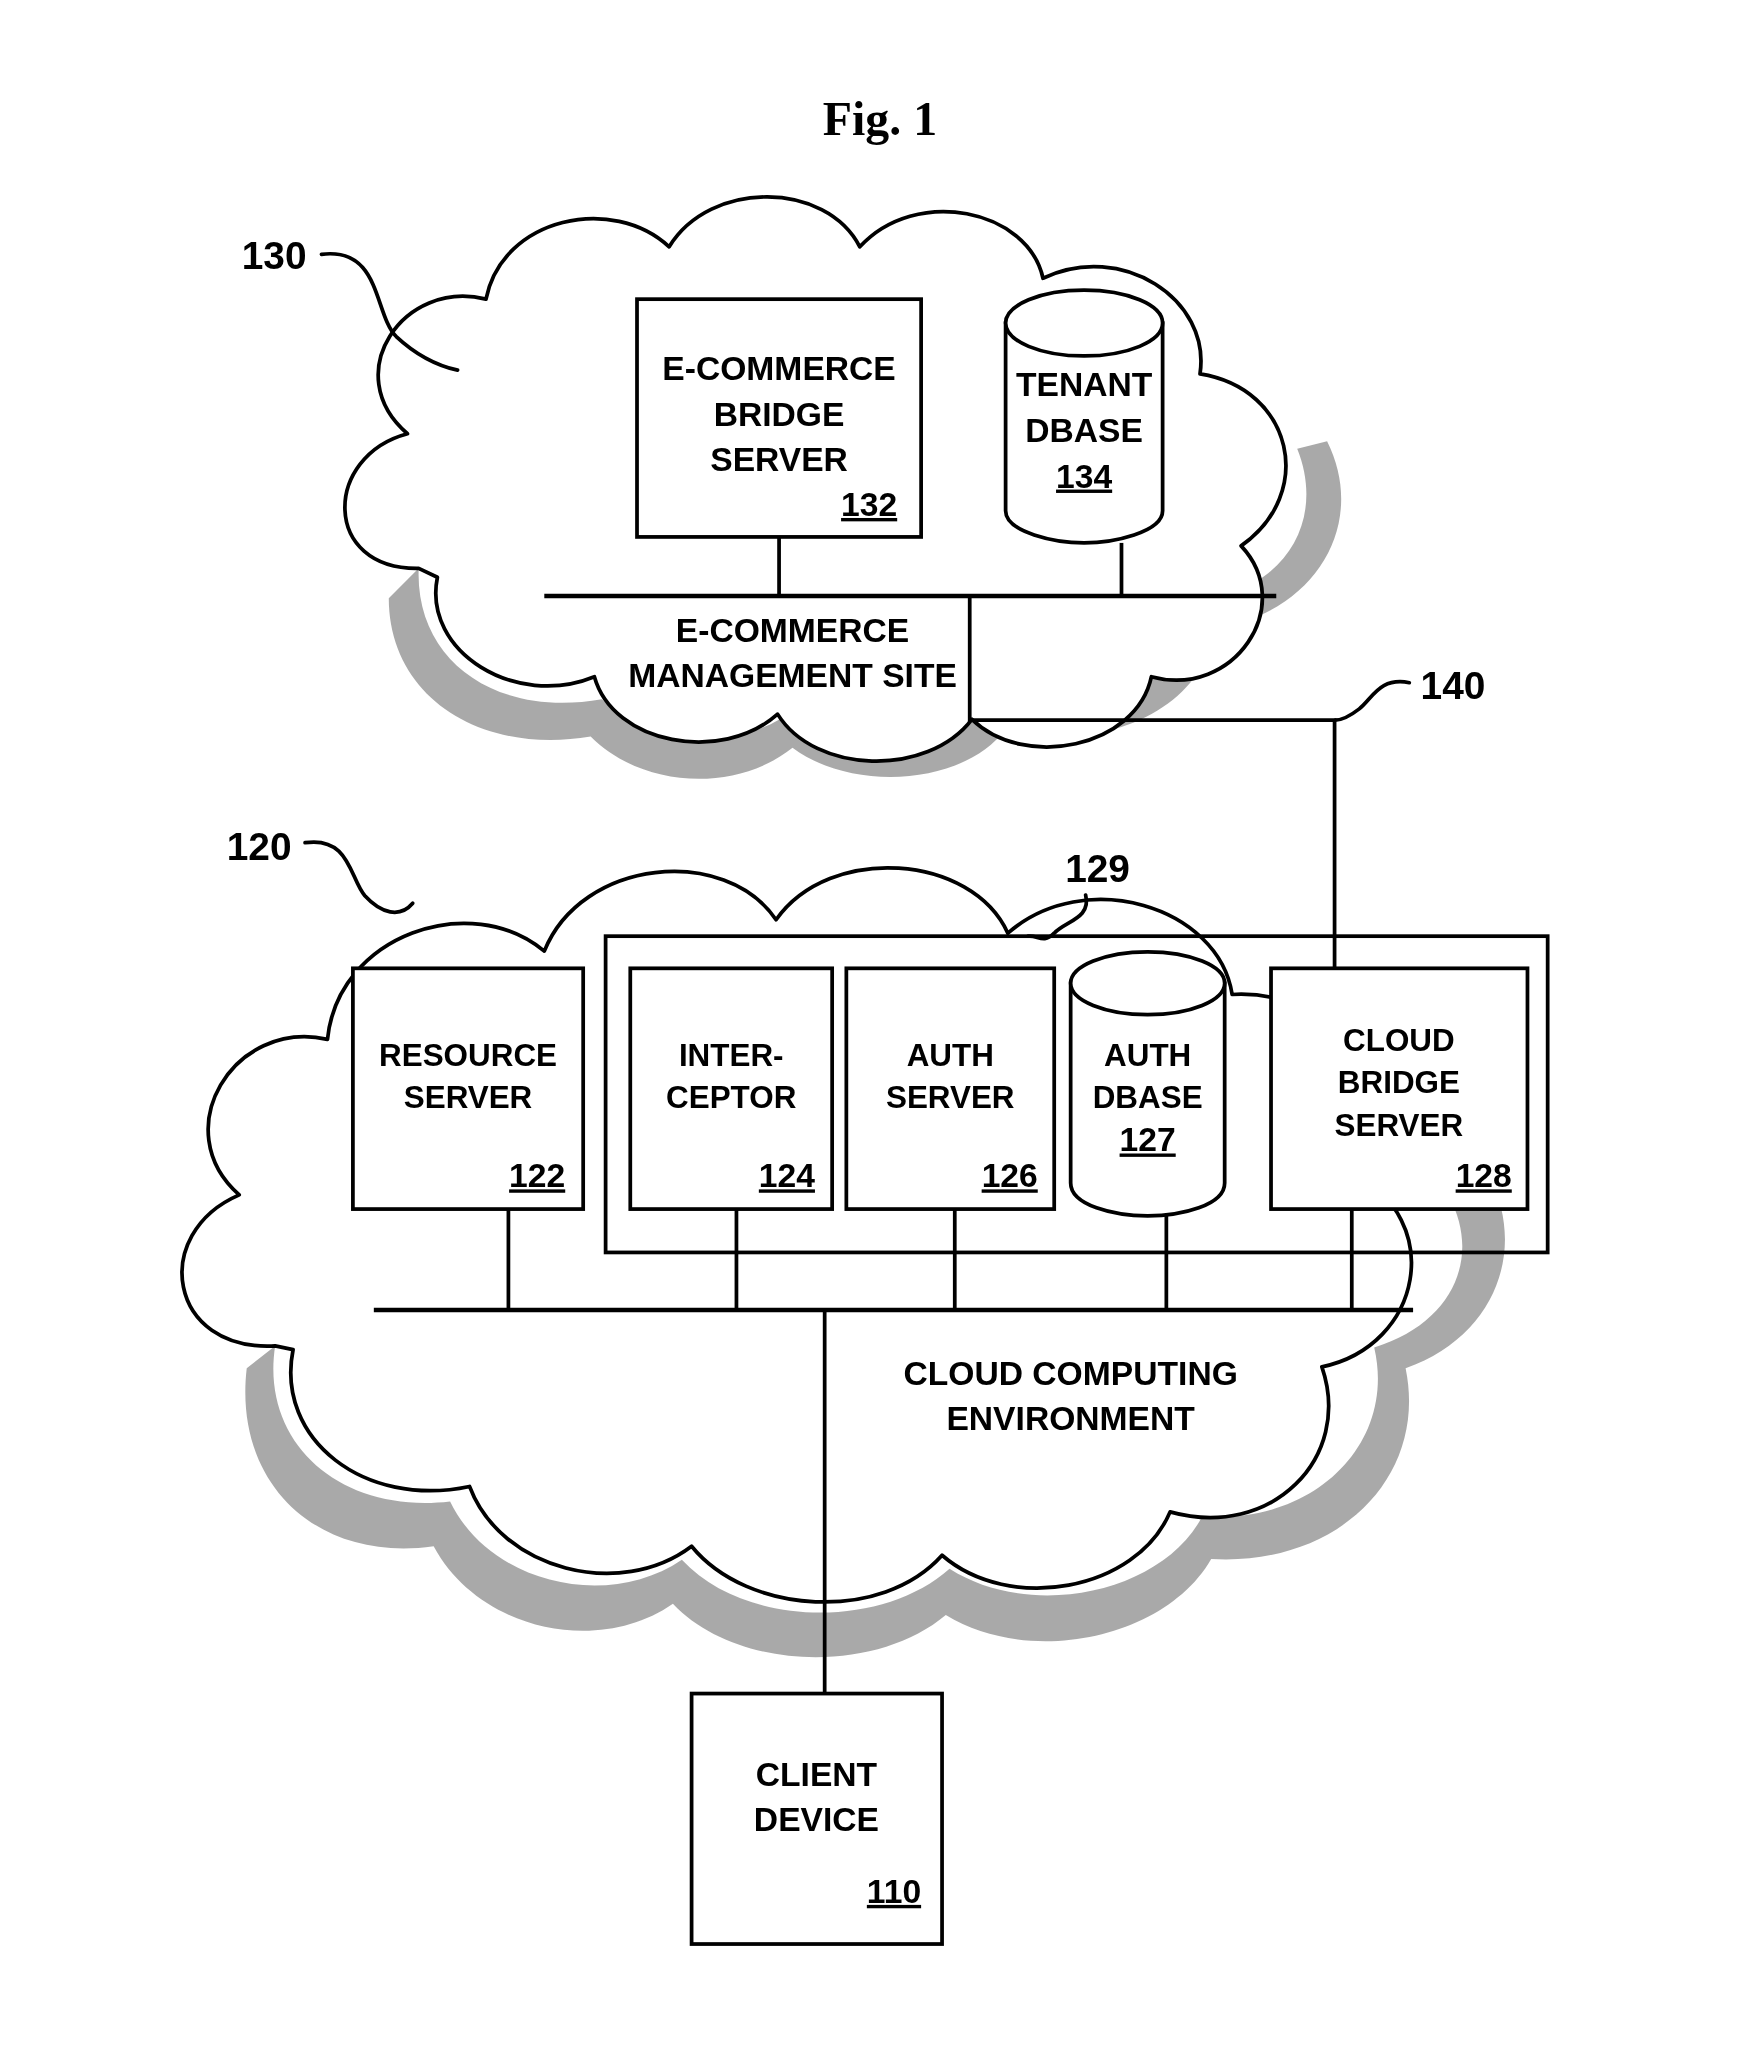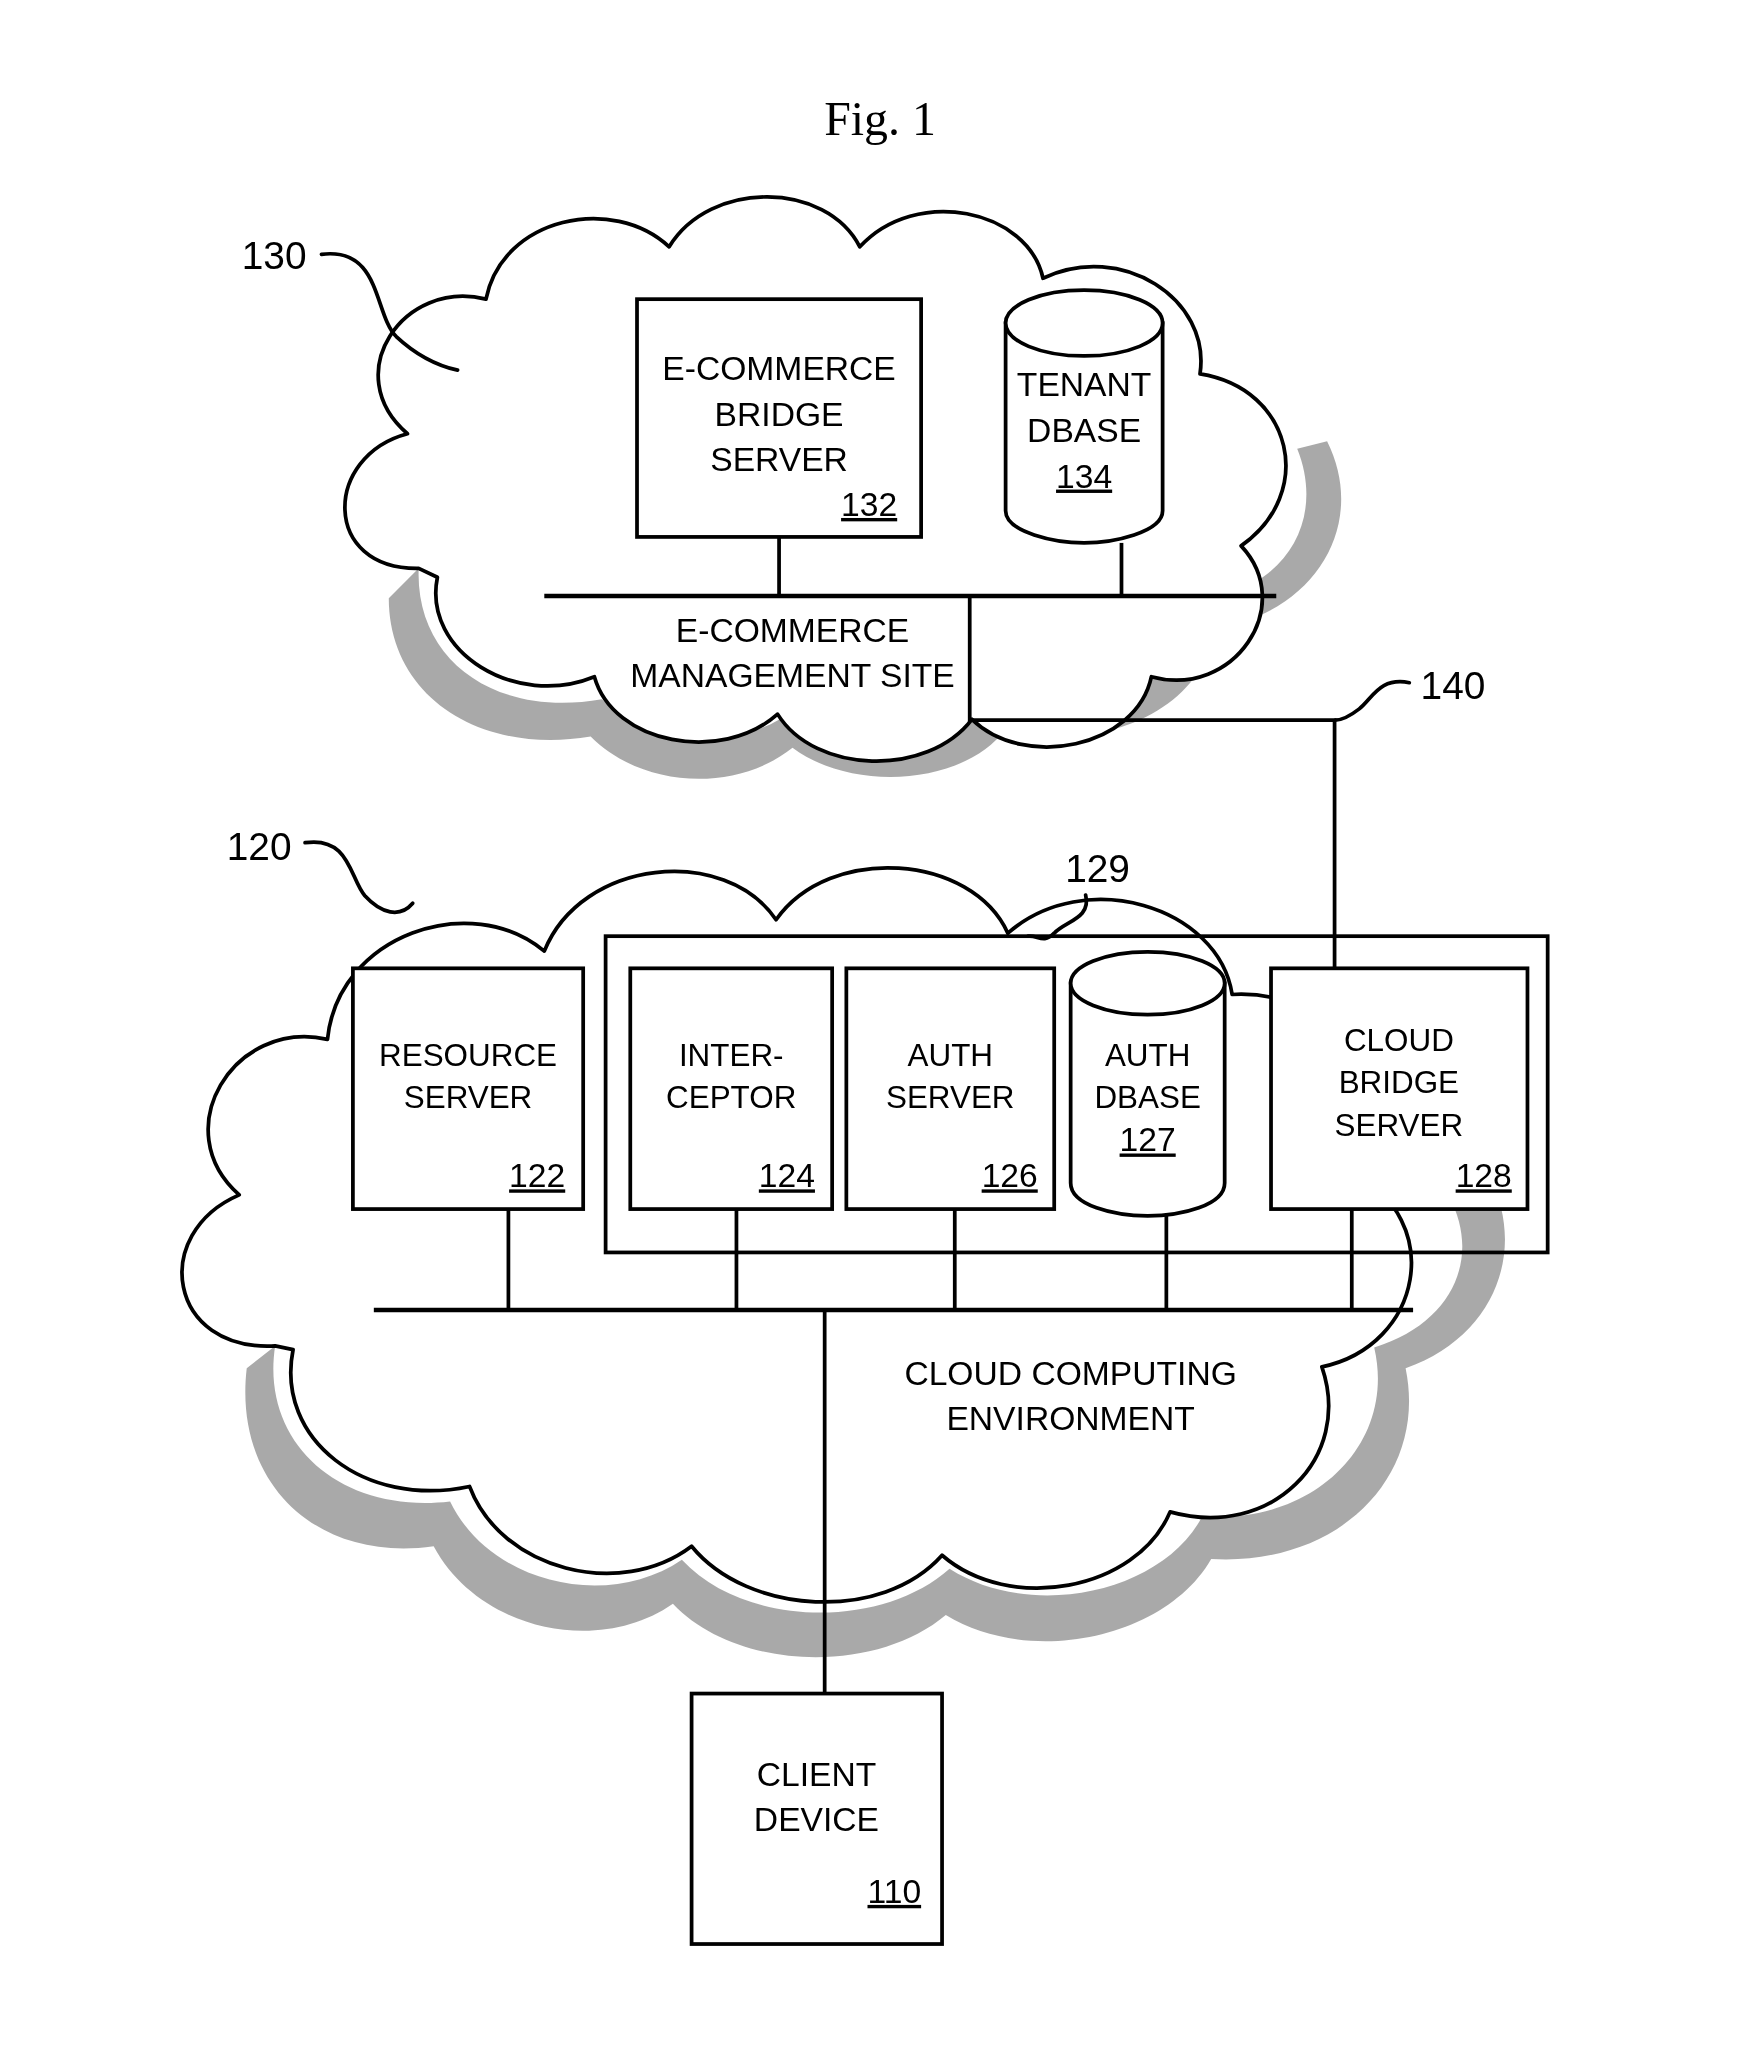--- a/index.html
+++ b/index.html
@@ -11,20 +11,21 @@
   body {
     width: 1760px;
     height: 2066px;
     font-family: "Liberation Sans", sans-serif;
     overflow: hidden;
   }
   #figure-root {
     position: relative;
     width: 1760px;
     height: 2066px;
+    font-weight: bold;
   }
   svg#diagram {
     display: block;
     width: 1760px;
     height: 2066px;
   }
   .cloud-outline {
     fill: #ffffff;
     stroke: #000000;
     stroke-width: 5;

